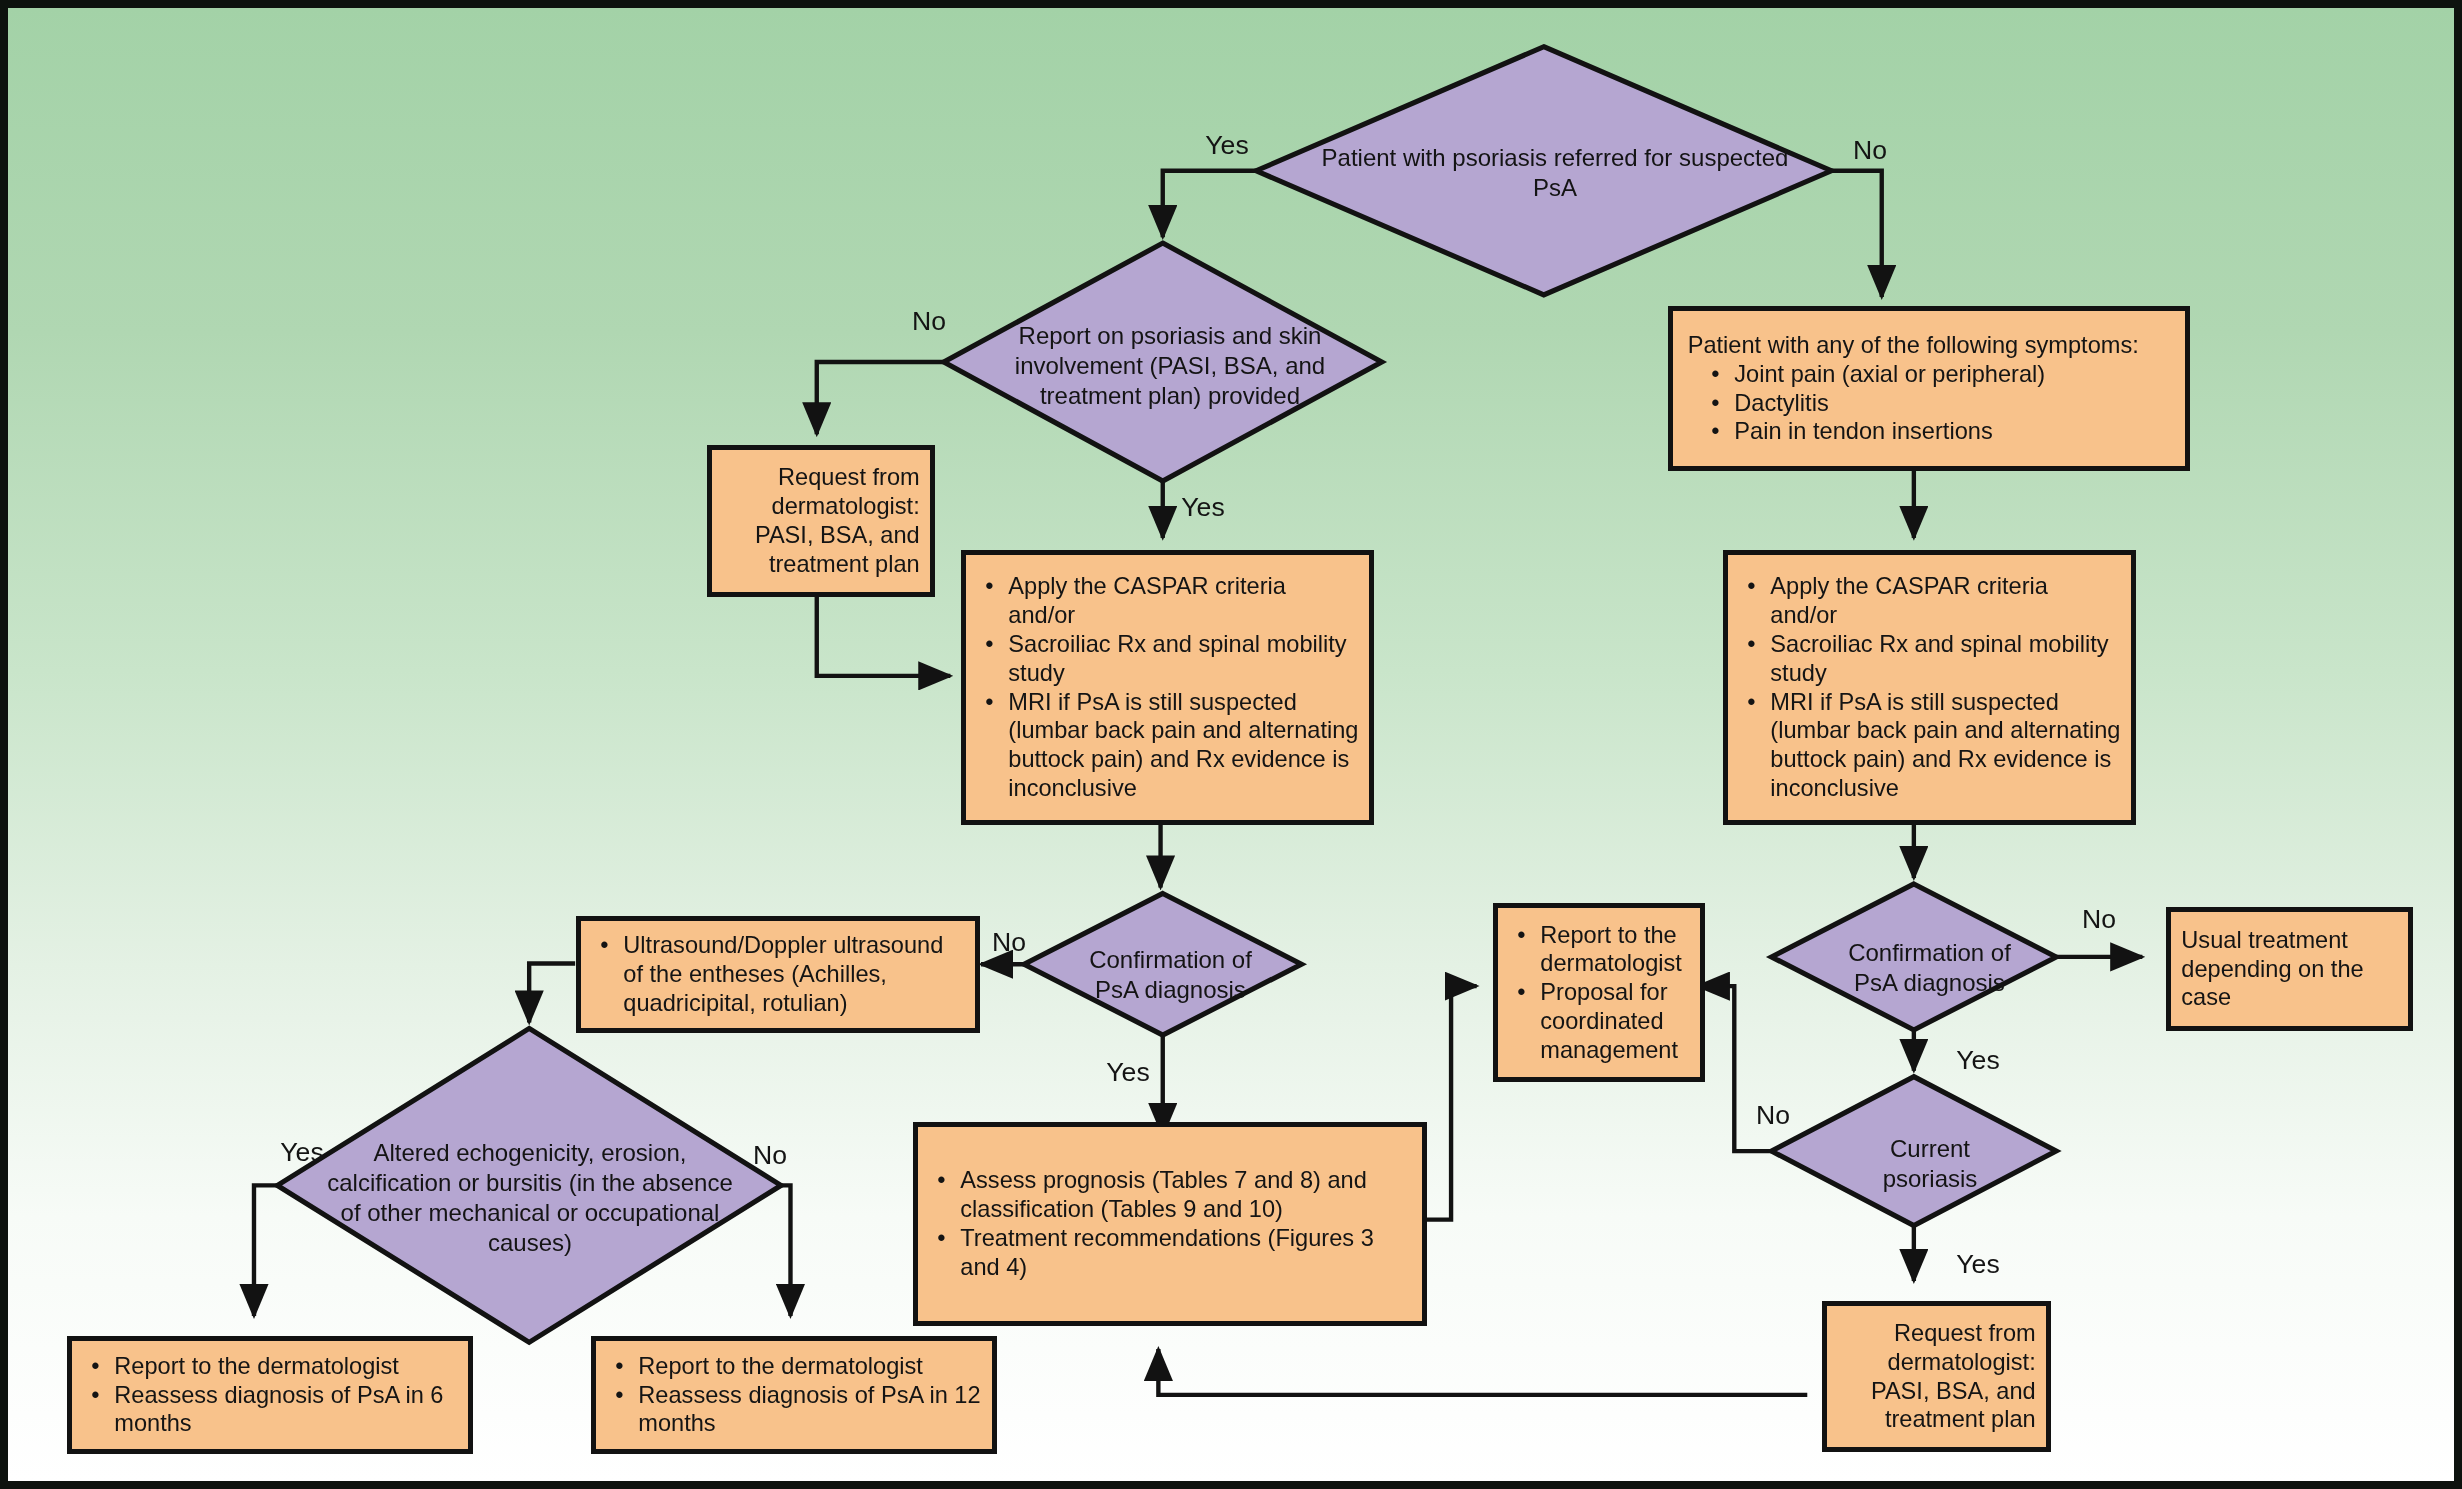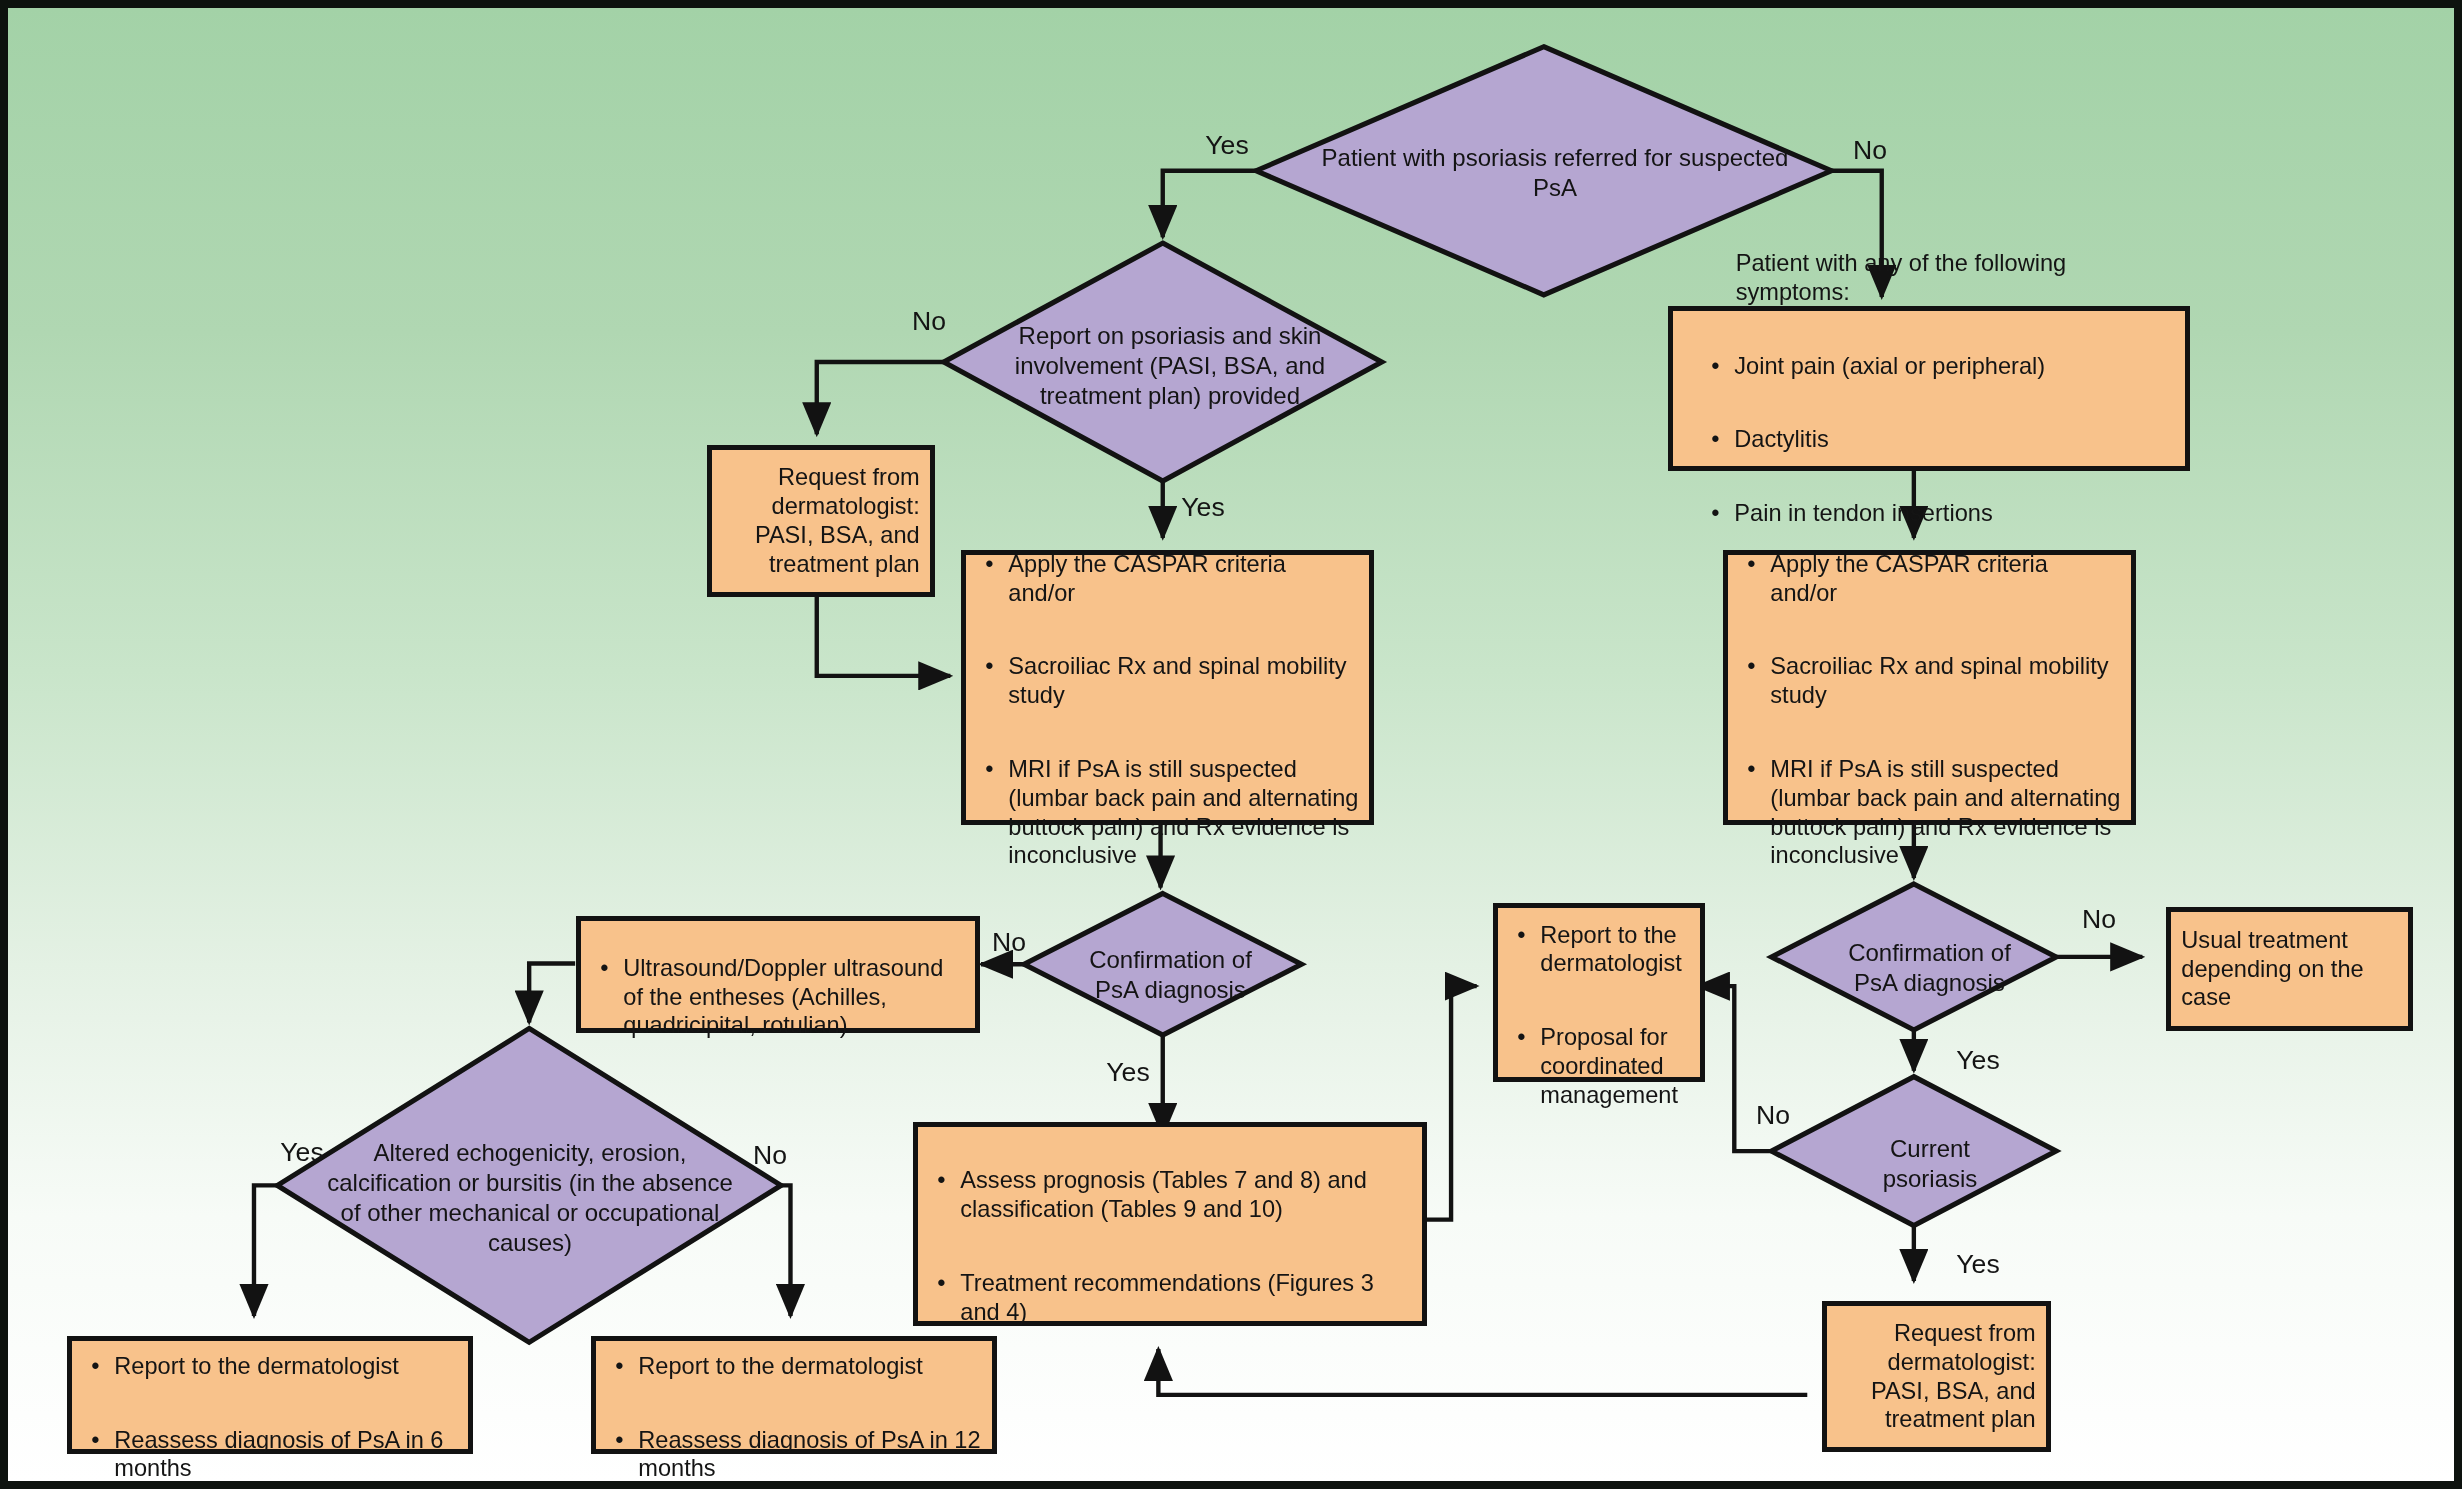--- a/index.html
+++ b/index.html
@@ -29,23 +29,23 @@
   .pbox{
     position:absolute;
     background:var(--process-fill);
     border:5.2px solid var(--line-color);
     font-size:23.6px;line-height:1.22;
     display:flex;align-items:center;
     padding:5.9px 10.3px;
   }
   .pbox.center{justify-content:center;text-align:right;}
   .pbox ul{list-style:none;margin:0;padding:0;width:100%;}
-  .pbox li{position:relative;padding-left:32px;margin-top:45px;}
+  .pbox li{position:relative;padding-left:32px;}
   .pbox li::before{content:"\2022";position:absolute;left:8.9px;}
-  .pbox .title{padding-left:4.4px;margin-left:48px;}
+  .pbox .title{padding-left:4.4px;}
   .pbox.indented li{margin-left:19px;}
 
   .dtext{
     position:absolute;display:flex;align-items:center;justify-content:center;
     text-align:center;font-size:24px;line-height:1.25;
   }
   .edge-label{
     position:absolute;transform:translate(-50%,-50%);
     font-size:26.6px;white-space:nowrap;
   }

